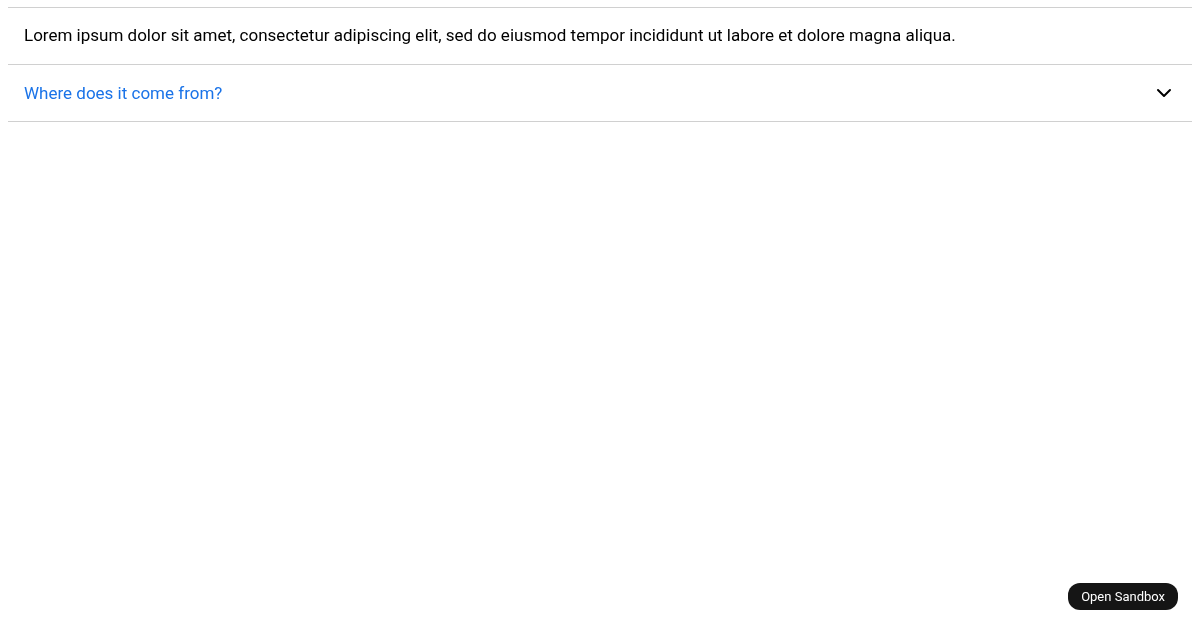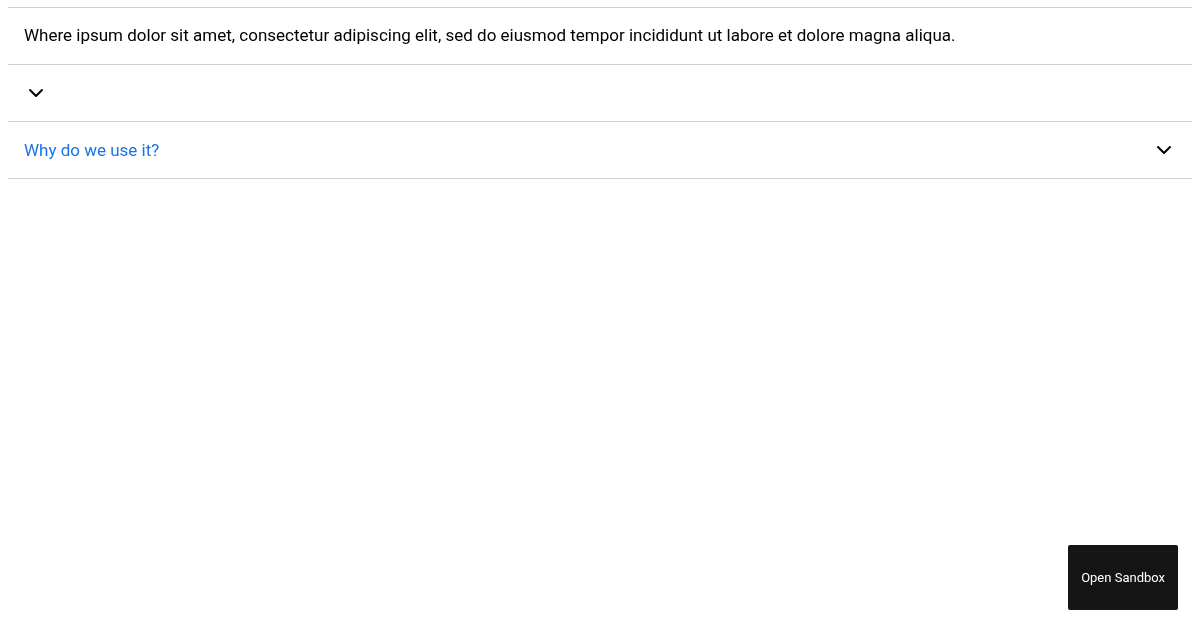--- a/index.html
+++ b/index.html
@@ -51,56 +51,47 @@
       color: #000000;
       line-height: 1.4;
     }
     .open-sandbox-btn {
       position: absolute;
       bottom: 20px;
       right: 22px;
       background-color: #151515;
       color: #ffffff;
       border: none;
-      border-radius: 2px;
-      padding: 25px 13px;
+      border-radius: 12px;
+      padding: 6px 13px;
       font-size: 13px;
       cursor: pointer;
       font-family: inherit;
     }
     svg.chevron {
       width: 24px;
       height: 24px;
     }
   </style>
 </head>
 <body>
 
 <div class="accordion">
 
   <div class="accordion-item">
-    <div class="accordion-content">Where ipsum dolor sit amet, consectetur adipiscing elit, sed do eiusmod tempor incididunt ut labore et dolore magna aliqua.</div>
+    <div class="accordion-content">Lorem ipsum dolor sit amet, consectetur adipiscing elit, sed do eiusmod tempor incididunt ut labore et dolore magna aliqua.</div>
   </div>
 
   <div class="accordion-item">
     <div class="accordion-header">
+      <span class="accordion-title">Where does it come from?</span>
       <span class="accordion-icon">
         <svg class="chevron" viewBox="0 0 24 24" fill="none" stroke="#000000" stroke-width="2" stroke-linecap="round" stroke-linejoin="round">
           <polyline points="6 9 12 15 18 9"></polyline>
         </svg>
       </span>
     </div>
   </div>
 
-  <div class="accordion-item">
-    <div class="accordion-header">
-      <span class="accordion-title">Why do we use it?</span>
-      <span class="accordion-icon">
-        <svg class="chevron" viewBox="0 0 24 24" fill="none" stroke="#000000" stroke-width="2" stroke-linecap="round" stroke-linejoin="round">
-          <polyline points="6 9 12 15 18 9"></polyline>
-        </svg>
-      </span>
-    </div>
-  </div>
 
 </div>
 
 <button class="open-sandbox-btn">Open Sandbox</button>
 
 </body></html>

